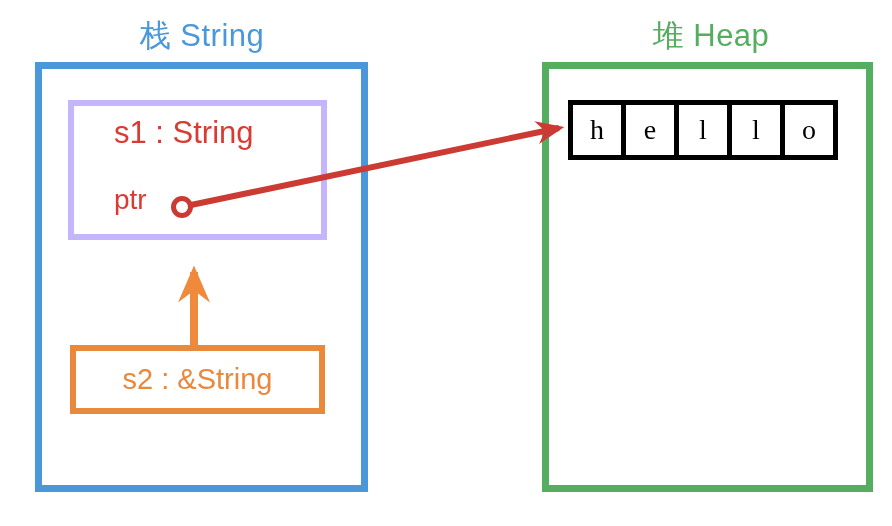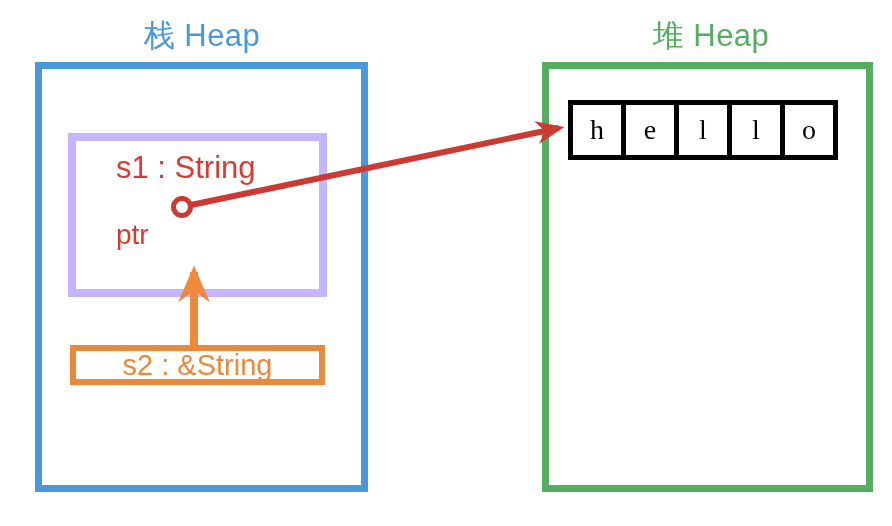--- a/index.html
+++ b/index.html
@@ -63,24 +63,23 @@
     border: 7px solid #55ae5f;
     box-sizing: border-box;
   }
 
   
   #s1-box {
     position: absolute;
     left: 68px;
     top: 100px;
     width: 259px;
-    height: 164px;
-    border: 8px solid #c4b5fd;
-    box-sizing: border-box;
-    margin-top: 33px;
+    height: 140px;
+    border: 6px solid #c4b5fd;
+    box-sizing: border-box;
   }
   #s1-label {
     position: absolute;
     left: 40px;
     top: 10px;
     font-size: 31px;
     color: #d93a32;
     white-space: nowrap;
     line-height: 1.1;
   }
@@ -93,21 +92,21 @@
     white-space: nowrap;
     line-height: 1.1;
   }
 
   
   #s2-box {
     position: absolute;
     left: 70px;
     top: 345px;
     width: 255px;
-    height: 40px;
+    height: 69px;
     border: 6px solid #e8893c;
     box-sizing: border-box;
     display: flex;
     align-items: center;
     justify-content: center;
   }
   #s2-label {
     font-size: 29px;
     color: #e8893c;
     white-space: nowrap;
@@ -150,21 +149,21 @@
     width: 892px;
     height: 526px;
     pointer-events: none;
   }
 </style>
 </head>
 <body>
 
 <div id="canvas">
 
-  <div id="stack-title" class="region-title">栈 Heap</div>
+  <div id="stack-title" class="region-title">栈 String</div>
 
   <div id="heap-title" class="region-title">堆 Heap</div>
 
   <div id="stack-box" class="region-box"></div>
 
   <div id="heap-box" class="region-box"></div>
 
   <div id="s1-box">
     <div id="s1-label">s1 : String</div>
     <div id="s1-ptr-label">ptr</div>

